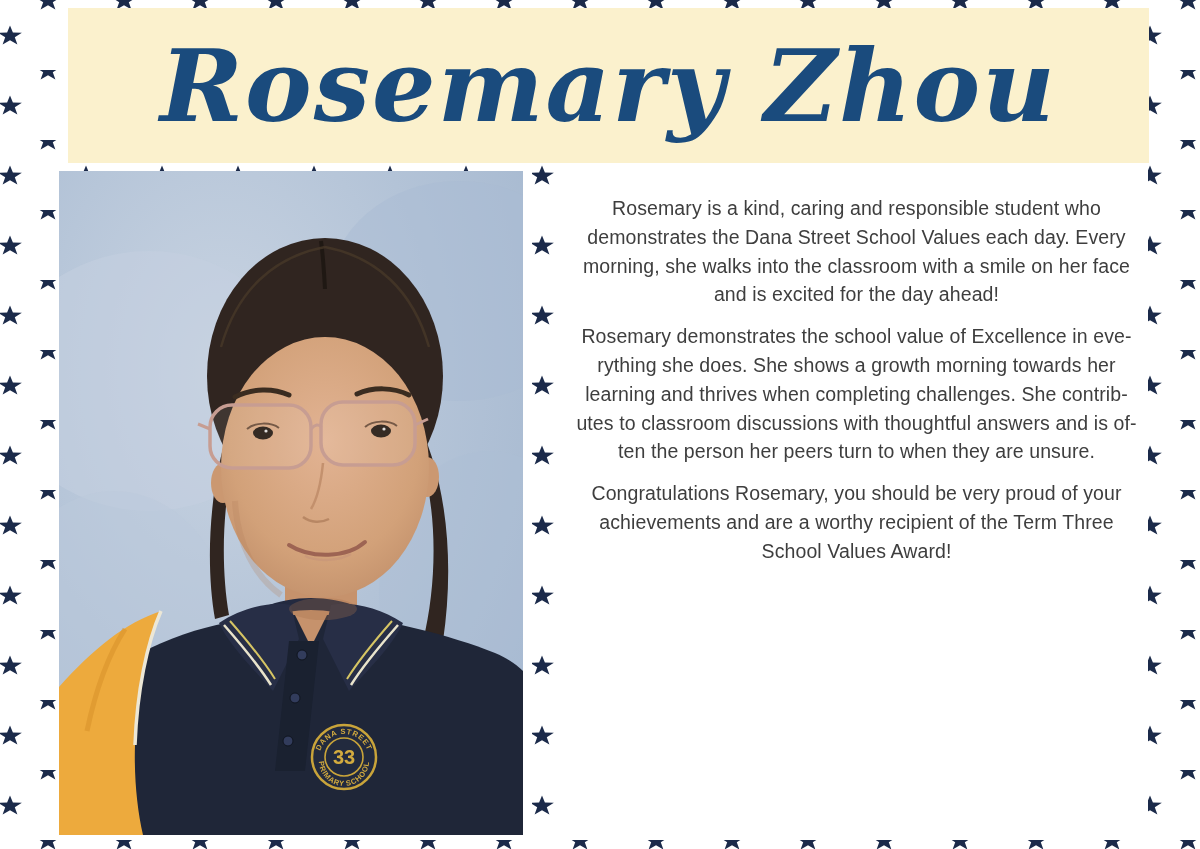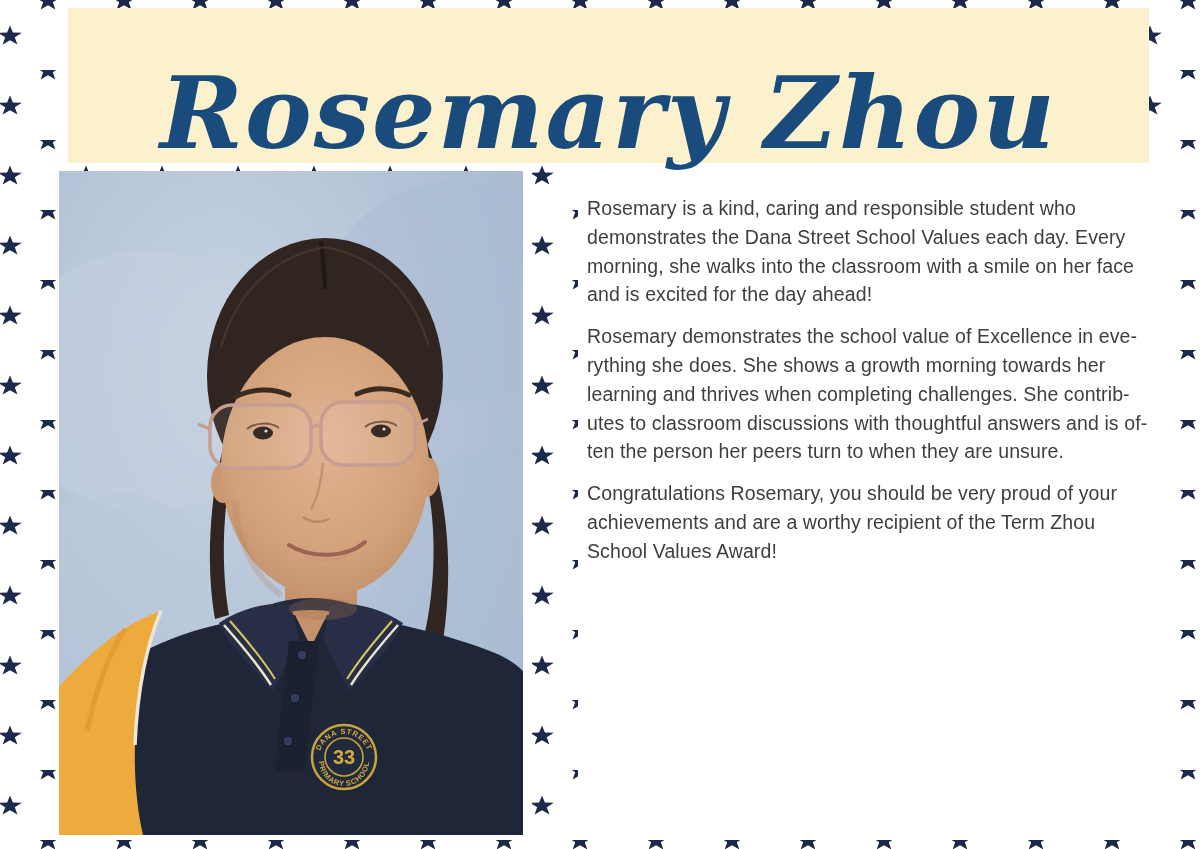--- a/index.html
+++ b/index.html
@@ -8,41 +8,42 @@
     width:1200px;height:849px;
     background:var(--page-bg,#ffffff);
     overflow:hidden;
     font-family:"Liberation Sans",sans-serif;
   }
   .star-bg{position:absolute;left:0;top:0;z-index:0;}
   .banner{
     position:absolute;left:68px;top:8px;width:1081px;height:155px;
     background:var(--banner-bg,#fbf1cd);
     z-index:2;
-    display:flex;align-items:flex-end;justify-content:center;
+    display:flex;align-items:center;justify-content:center;
   }
   .banner h1{
     margin:0;
     font-family:"DejaVu Serif","Liberation Serif",serif;
     font-style:italic;font-weight:700;
     font-size:100px;line-height:1;
     color:var(--title-blue,#1a4b7d);
     letter-spacing:2px;
     white-space:nowrap;
   }
   .photo-frame{
     position:absolute;left:59px;top:171px;width:464px;height:664px;
     z-index:2;overflow:hidden;
   }
   .text-panel{
-    position:absolute;left:578px;top:164px;width:592px;height:666px;
+    position:absolute;left:556px;top:164px;width:592px;height:666px;
     background:var(--page-bg,#ffffff);
     z-index:1;
     box-sizing:border-box;
     padding:30px 0 0 9px;
+    text-align:center;
   }
   .text-panel p{
     margin:0 0 13px 0;
     font-size:19.5px;line-height:28.8px;
     color:var(--body-text,#3e3e3e);
     white-space:pre-line;
     letter-spacing:0.1px;
   }
 </style>
 </head>
@@ -181,17 +182,17 @@
     <p>Rosemary is a kind, caring and responsible student who
 demonstrates the Dana Street School Values each day. Every
 morning, she walks into the classroom with a smile on her face
 and is excited for the day ahead!</p>
     <p>Rosemary demonstrates the school value of Excellence in eve-
 rything she does. She shows a growth morning towards her
 learning and thrives when completing challenges. She contrib-
 utes to classroom discussions with thoughtful answers and is of-
 ten the person her peers turn to when they are unsure.</p>
     <p>Congratulations Rosemary, you should be very proud of your
-achievements and are a worthy recipient of the Term Zhou
+achievements and are a worthy recipient of the Term Three
 School Values Award!</p>
   </div>
 
 </div>
 
 </body></html>

